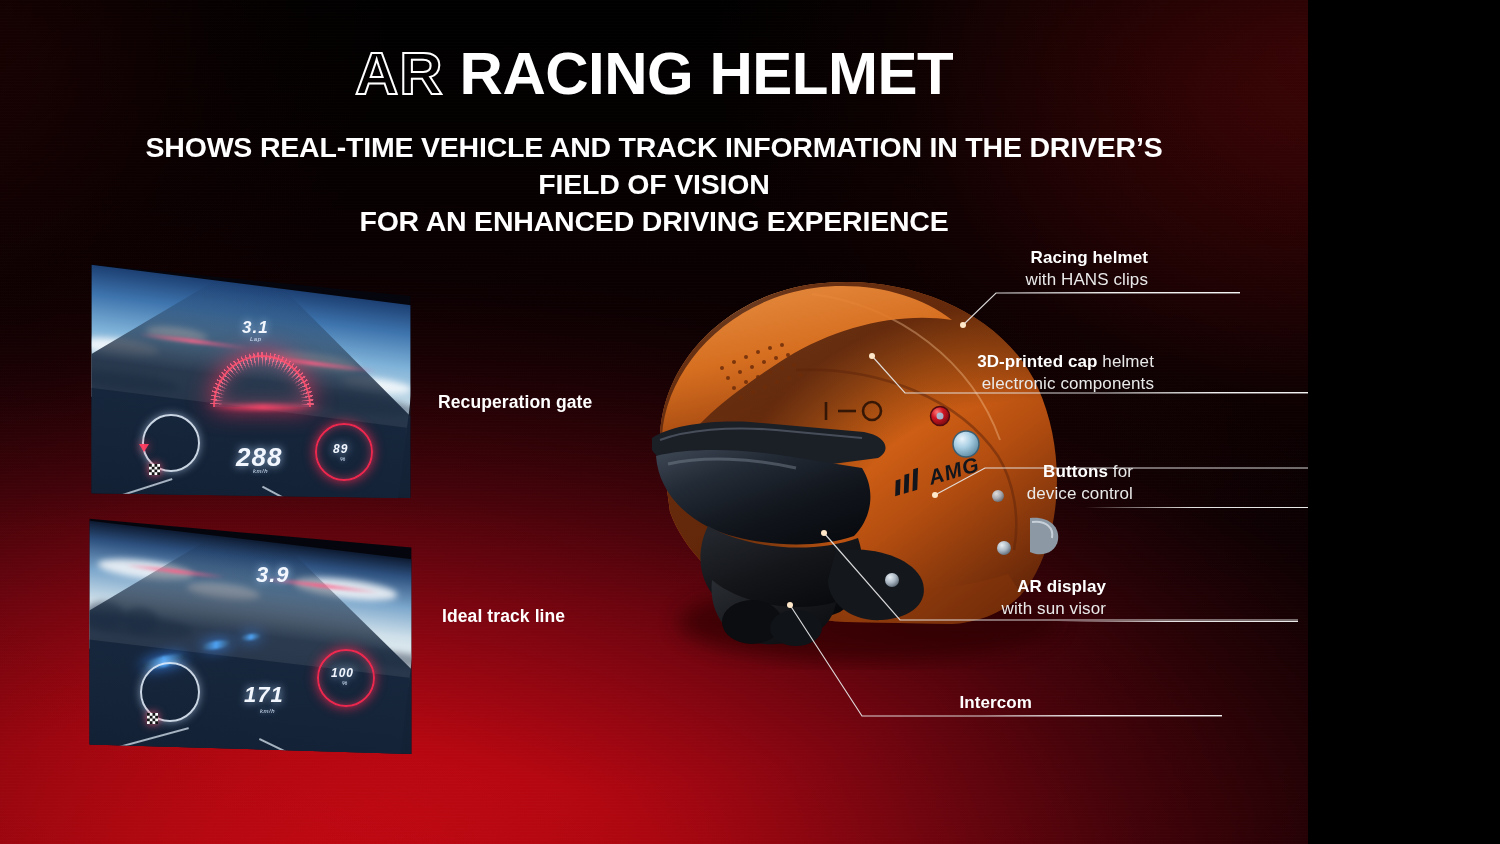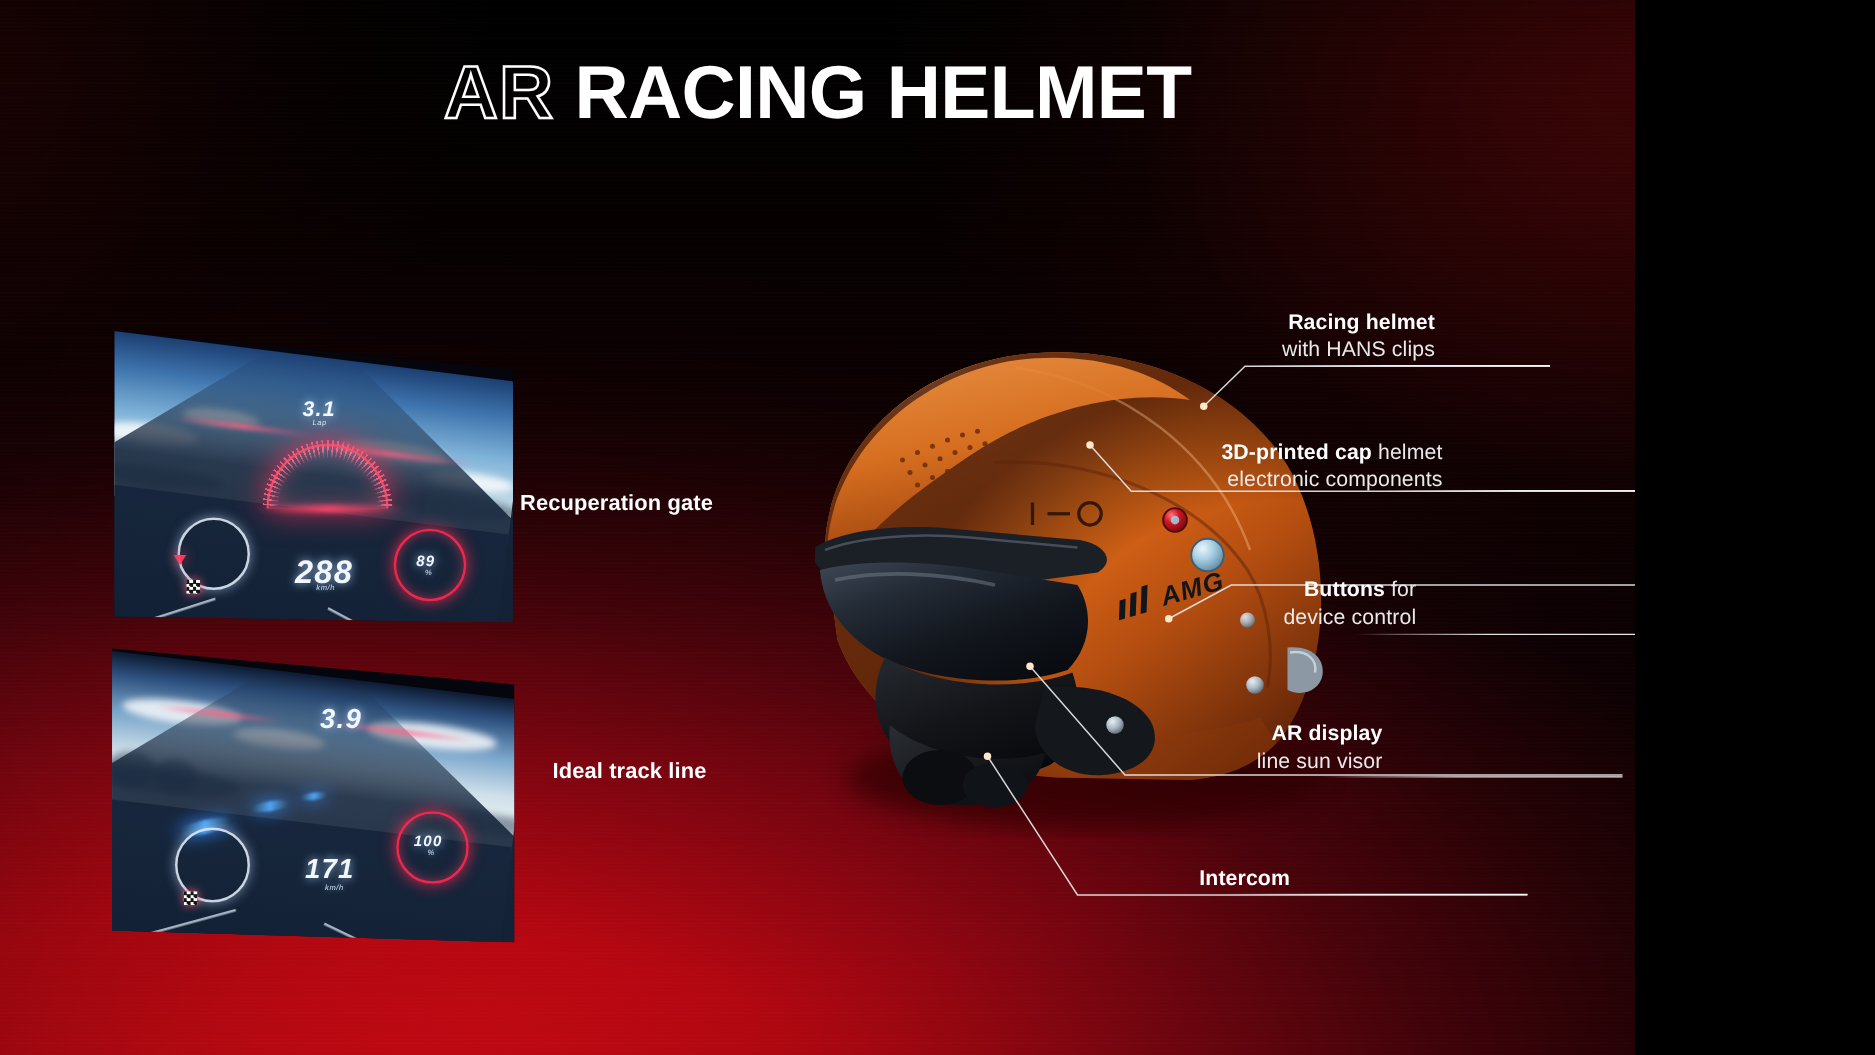--- a/index.html
+++ b/index.html
@@ -149,20 +149,24 @@
   <div class="bg-base"></div>
   <div class="bg-red"></div>
   <div class="bg-dark-top"></div>
   <div class="bg-corner-r"></div>
   <div class="bg-corner-l"></div>
   <div class="bg-vig"></div>
   <div class="bg-scan"></div>
 
   <div class="title">
     <span class="ar">AR</span><span>RACING HELMET</span>
+  </div>
+  <div class="subtitle">
+    <span>SHOWS REAL-TIME VEHICLE AND TRACK INFORMATION IN THE DRIVER’S FIELD OF VISION</span>
+    <span class="l2">FOR AN ENHANCED DRIVING EXPERIENCE</span>
   </div>
 
   <div class="screen" style="left:90px;top:256px;width:322px;height:242px;
               clip-path:polygon(0.5% 3.5%, 99.5% 16.5%, 99.5% 100%, 0.5% 98%);">
     <div class="surf"></div>
     <div style="position:absolute;left:-4%;top:3%;width:108%;height:97%;
                 transform:rotate(7.2deg);transform-origin:0 0;">
       <div class="sky"></div>
       <div class="cloud" style="left:4%;top:30%;width:78px;height:17px;"></div>
       <div class="cloud" style="left:22%;top:22%;width:62px;height:13px;"></div>
@@ -413,21 +417,21 @@
     </g>
     <g fill="#ffe7c9">
       <circle cx="963" cy="325" r="3"></circle>
       <circle cx="872" cy="356" r="3"></circle>
       <circle cx="935" cy="495" r="3"></circle>
       <circle cx="824" cy="533" r="3"></circle>
       <circle cx="790" cy="605" r="3"></circle>
     </g>
   </svg>
 
-  <div class="lbl lbl-left" style="left:416px;top:392px;">Recuperation gate</div>
+  <div class="lbl lbl-left" style="left:438px;top:392px;">Recuperation gate</div>
   <div class="lbl lbl-left" style="left:442px;top:606px;">Ideal track line</div>
 
   <div class="lbl lbl-right" style="right:160px;top:247px;width:320px;">
     <span class="b">Racing helmet</span><span class="n"></span><br>
     <span class="n">with HANS clips</span>
   </div>
   <div class="lbl-rule" style="left:1000px;width:240px;top:292px;"></div>
 
   <div class="lbl lbl-right" style="right:154px;top:351px;width:420px;">
     <span class="b">3D-printed cap</span><span class="n"> helmet</span><br>
@@ -436,21 +440,21 @@
   <div class="lbl-rule" style="left:1106px;width:240px;top:392px;"></div>
 
   <div class="lbl lbl-right" style="right:175px;top:461px;width:340px;">
     <span class="b">Buttons</span><span class="n"> for</span><br>
     <span class="n">device control</span>
   </div>
   <div class="lbl-rule" style="left:1085px;width:240px;top:507px;"></div>
 
   <div class="lbl lbl-right" style="right:202px;top:576px;width:340px;">
     <span class="b">AR display</span><span class="n"></span><br>
-    <span class="n">line sun visor</span>
+    <span class="n">with sun visor</span>
   </div>
   <div class="lbl-rule" style="left:1058px;width:240px;top:621px;"></div>
 
   <div class="lbl lbl-right" style="right:276px;top:692px;width:300px;">
     <span class="b">Intercom</span>
   </div>
   <div class="lbl-rule" style="left:982px;width:240px;top:715px;"></div>
 
 </div>
 

